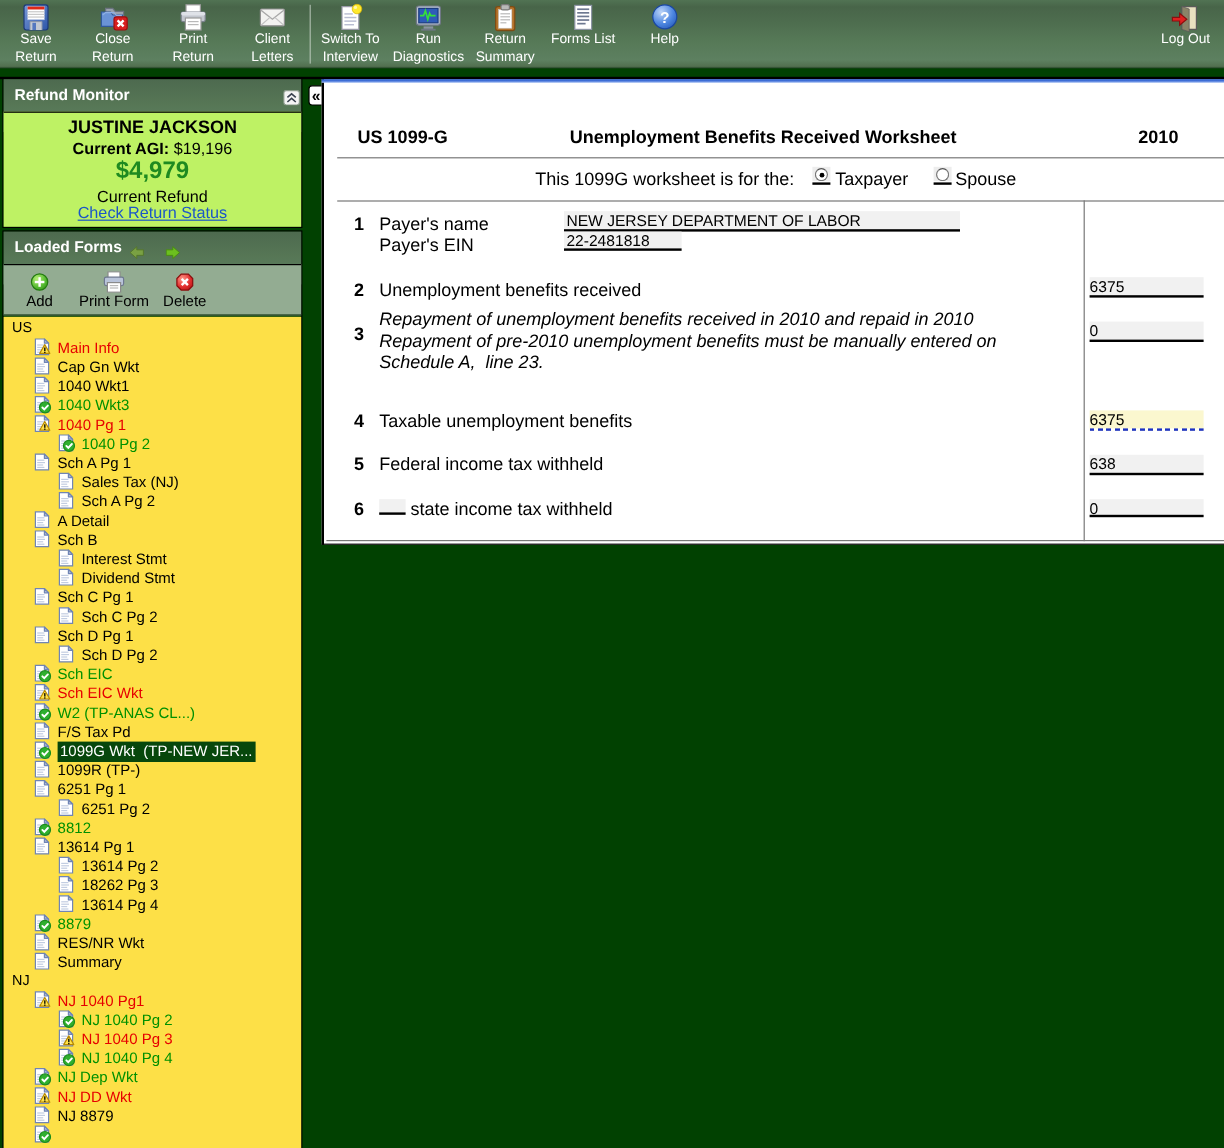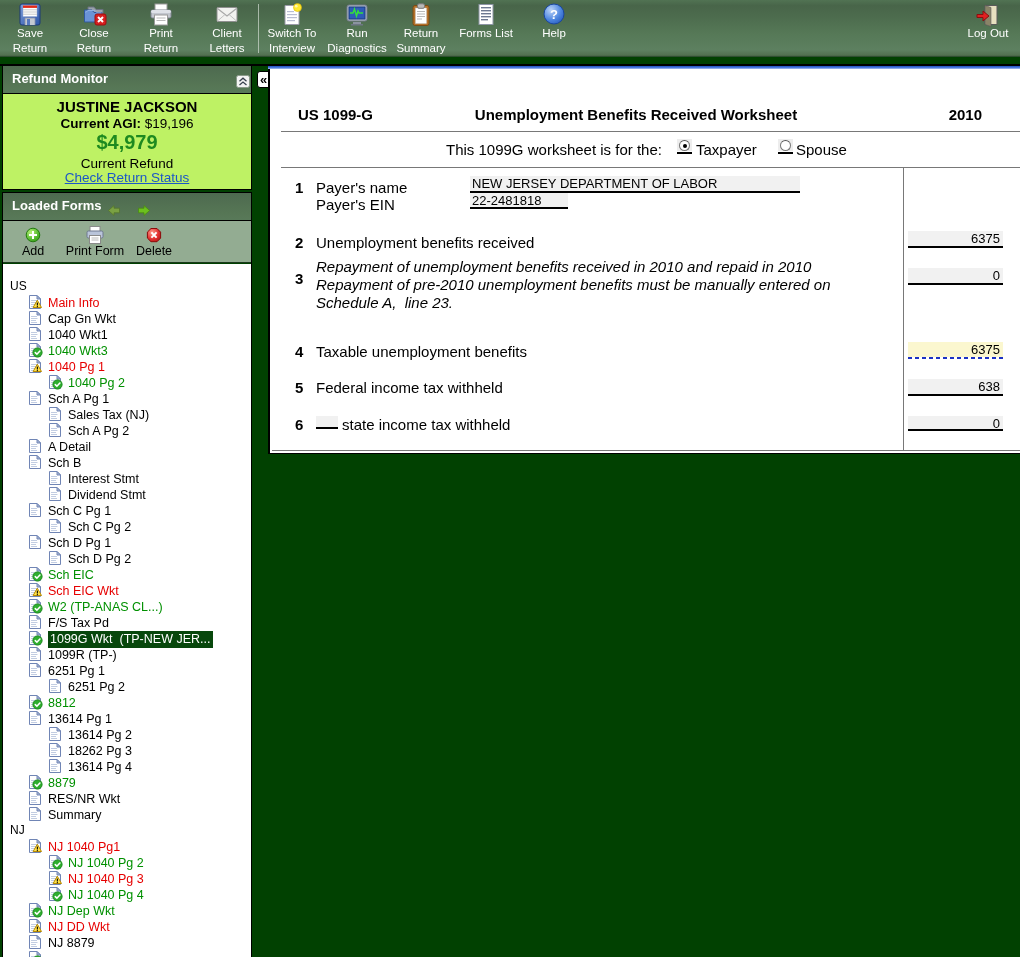--- a/index.html
+++ b/index.html
@@ -19,21 +19,21 @@
 .rline { position:absolute; left:0; right:0; text-align:center; white-space:nowrap; }
 .rname { font-size:15px; font-weight:bold; }
 .ragi  { font-size:13.5px; }
 .ramt  { font-size:20px; font-weight:bold; color:#1e8a20; }
 .rlab  { font-size:13.5px; }
 .rlink { font-size:13.5px; }
 .loaded { top:192px; height:766px; }
 .ltool { position:absolute; left:0; top:27px; right:0; height:43px; background:#93ac92; border-top:1px solid #000; border-bottom:1px solid #1a3a1a; }
 .lbtn { position:absolute; top:5px; text-align:center; font-size:12.5px; color:#000; }
 .lbtn svg { display:block; margin:0 auto; }
-.tree { position:absolute; left:0; top:71px; right:0; bottom:0; background:#ffffff; overflow:hidden; padding-top:14px; }
+.tree { position:absolute; left:0; top:71px; right:0; bottom:0; background:#fde047; overflow:hidden; padding-top:1px; }
 .trow { height:16px; line-height:16px; white-space:nowrap; font-size:12.5px; position:relative; }
 .trow .ticon { vertical-align:-3px; margin-right:5px; }
 .lvl0 { padding-left:7px; font-size:12px; color:#000; }
 .tk { color:#000; } .tr { color:#e60000; } .tg { color:#009000; }
 .sel { background:#07470c; color:#fff; padding:1px 3px 2px 2px; }
 
 .collapse { position:absolute; right:1px; top:9px; line-height:0; }
 .phead span { line-height:0; }
 
 .cbtn { position:absolute; left:257px; top:71px; width:13px; height:17px; background:#fff; border:1px solid #000;
@@ -42,21 +42,21 @@
 .form { position:absolute; left:268px; top:66px; width:752px; height:388px; background:#fff;
   border-left:2px solid #000; border-bottom:1px solid #000; }
 .bluetop { position:absolute; left:-2px; top:0; width:752px; height:3px;
   background:linear-gradient(180deg,#1e4fc0 0%,#4a78dc 50%,#a9c1f2 100%); }
 .f { position:absolute; font-size:15px; color:#000; white-space:nowrap; }
 .fb { font-weight:bold; }
 .hline { position:absolute; height:1px; background:#787878; }
 .vline { position:absolute; width:1px; background:#787878; }
 .fld { position:absolute; background:#f1f1f1; border-bottom:2px solid #000; font-size:13px; line-height:16px; }
 .amt { position:absolute; left:638px; width:95px; height:17px; background:#f1f1f1; border-bottom:2px solid #000;
-  font-size:13px; text-align:right; padding-right:3px; line-height:16px; }
+  font-size:13px; text-align:left; padding-right:3px; line-height:16px; }
 .rbox { position:absolute; width:15px; height:12px; background:#ededed; }
 .rbox::before { content:''; position:absolute; left:2px; top:1px; width:9px; height:9px; border-radius:50%;
   background:#fff; border:1px solid #777; border-top-color:#555; }
 .rbox.on::after { content:''; position:absolute; left:6px; top:5px; width:4px; height:4px; border-radius:50%; background:#000; }
 .runder { position:absolute; width:15px; height:2px; background:#000; }
 </style></head>
 <body>
 <div style="position:absolute;left:0;top:64px;width:1020px;height:2px;background:#000"></div>
 <div class="toolbar">
 <div class="tbtn" style="left:-10px">

